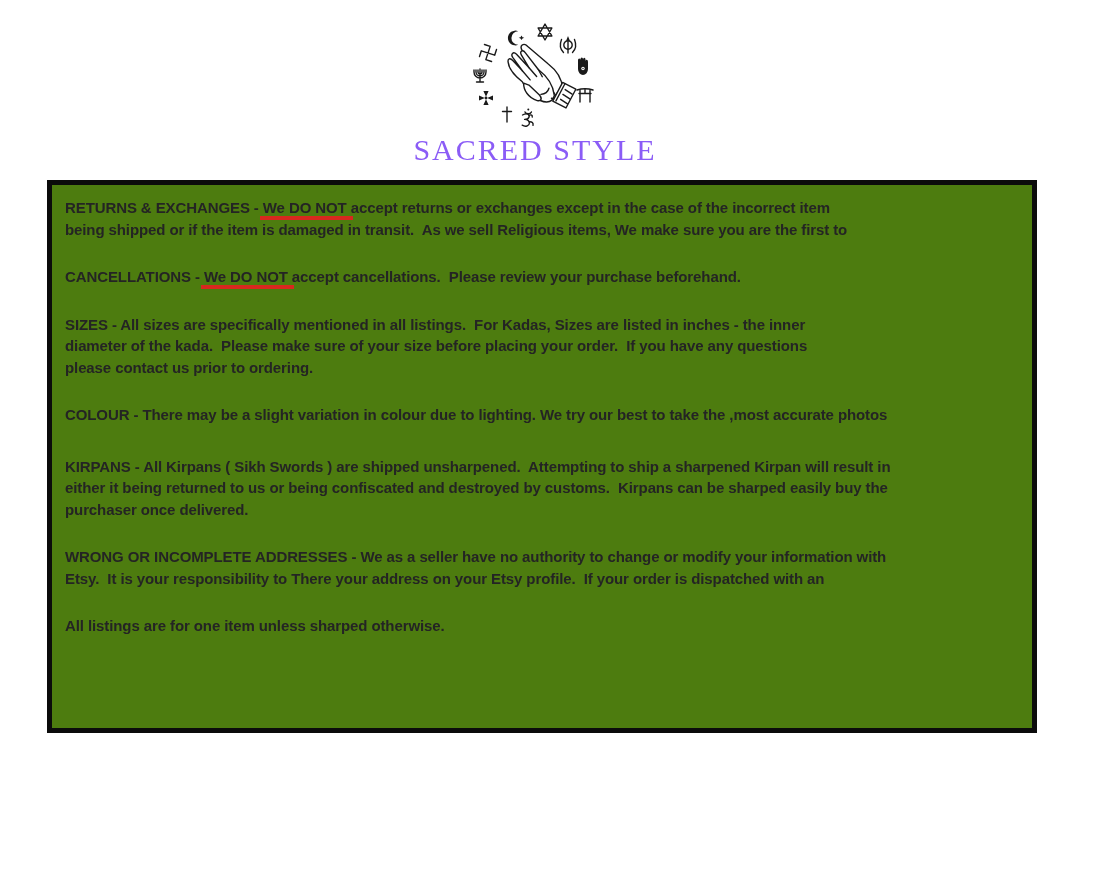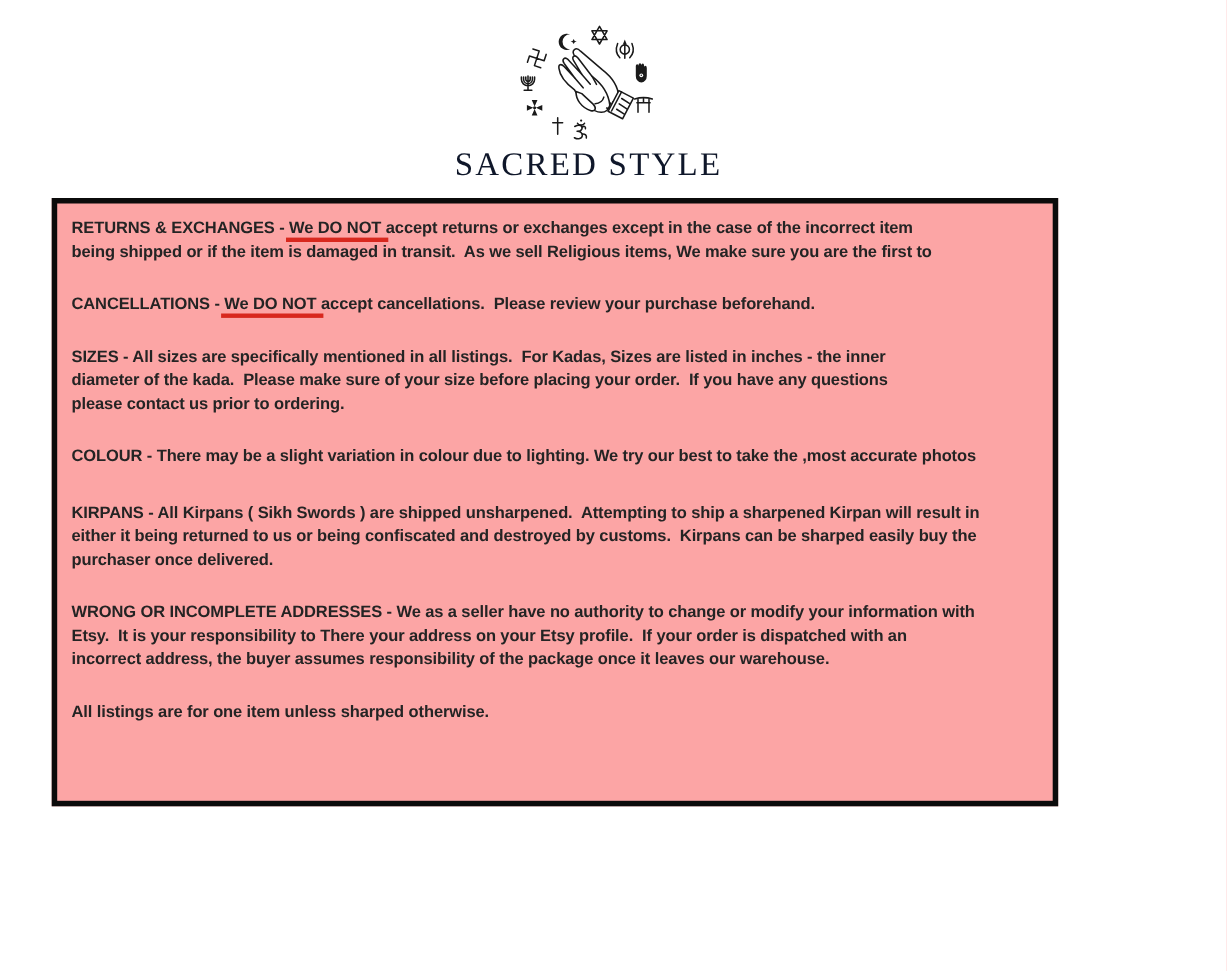--- a/index.html
+++ b/index.html
@@ -6,26 +6,26 @@
   body{
     width:1115px;height:883px;position:relative;overflow:hidden;
     font-family:"Liberation Sans",sans-serif;
   }
   .brand-header{
     position:absolute;left:408px;top:14px;width:254px;text-align:center;
   }
   .logo-svg{display:block;margin:0 auto;}
   .brand-name{
     font-family:"Liberation Serif","DejaVu Serif",serif;
-    font-size:30px;color:#0f172a;letter-spacing:2px;
+    font-size:30px;color:#8b5cf6;letter-spacing:2px;
     margin-top:0;line-height:32px;white-space:nowrap;
   }
   .policy-box{
-    position:absolute;left:47px;top:180px;width:915px;height:553px;
-    box-sizing:border-box;border:5px solid #0b0b0b;background:#fca5a5;
+    position:absolute;left:47px;top:180px;width:990px;height:553px;
+    box-sizing:border-box;border:5px solid #0b0b0b;background:#4d7c0f;
     padding:12px 10px 0 13px;
   }
   .para{margin:0 0 26px 0;}
   .line{
     display:block;white-space:pre;
     font-weight:bold;font-size:15px;line-height:21.5px;
     color:#242424;letter-spacing:-0.1px;
   }
   .para-signoff .line{font-size:17.5px;line-height:22px;}
   .red-underline{
@@ -136,21 +136,20 @@
 
   <p class="para">
     <span class="line">KIRPANS - All Kirpans ( Sikh Swords ) are shipped unsharpened.  Attempting to ship a sharpened Kirpan will result in</span>
     <span class="line">either it being returned to us or being confiscated and destroyed by customs.  Kirpans can be sharped easily buy the</span>
     <span class="line">purchaser once delivered.</span>
   </p>
 
   <p class="para">
     <span class="line">WRONG OR INCOMPLETE ADDRESSES - We as a seller have no authority to change or modify your information with</span>
     <span class="line">Etsy.  It is your responsibility to There your address on your Etsy profile.  If your order is dispatched with an</span>
-    <span class="line">incorrect address, the buyer assumes responsibility of the package once it leaves our warehouse.</span>
   </p>
 
   <p class="para">
     <span class="line">All listings are for one item unless sharped otherwise.</span>
   </p>
 
 
 </section>
 
 </body></html>

